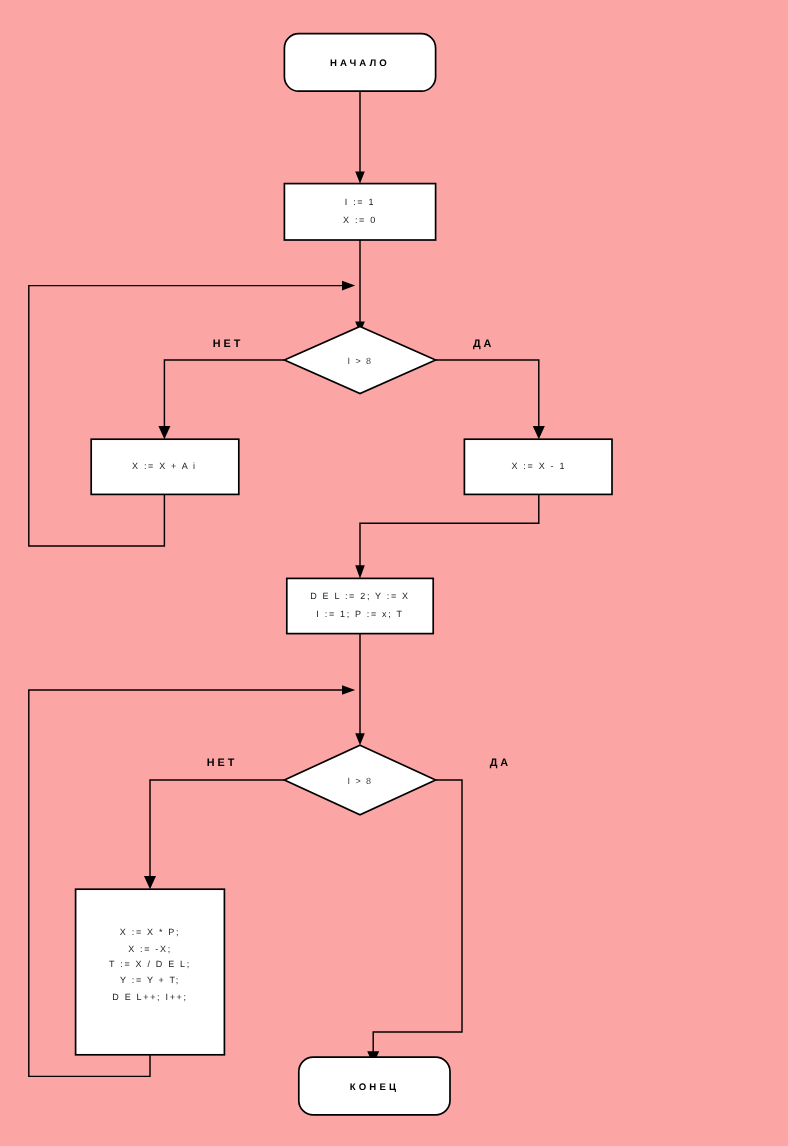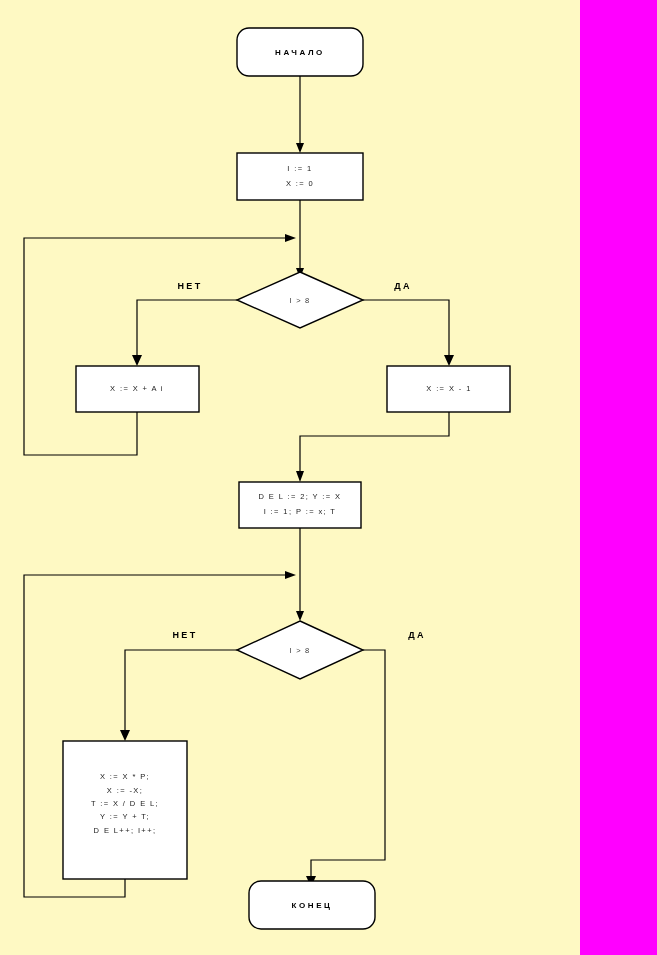--- a/index.html
+++ b/index.html
@@ -2,23 +2,23 @@
 <html><head>
 <meta charset="utf-8">
 <style>
   html, body {
     margin: 0;
     padding: 0;
     background: #FF00FF;
   }
   #flowchart-canvas {
     position: relative;
-    width: 580px;
+    width: 657px;
     height: 955px;
-    background: #fef9c3;
+    background: #fca5a5;
     overflow: hidden;
   }
   svg.diagram {
     position: absolute;
     top: 0;
     left: 0;
     width: 657px;
     height: 955px;
     display: block;
   }

